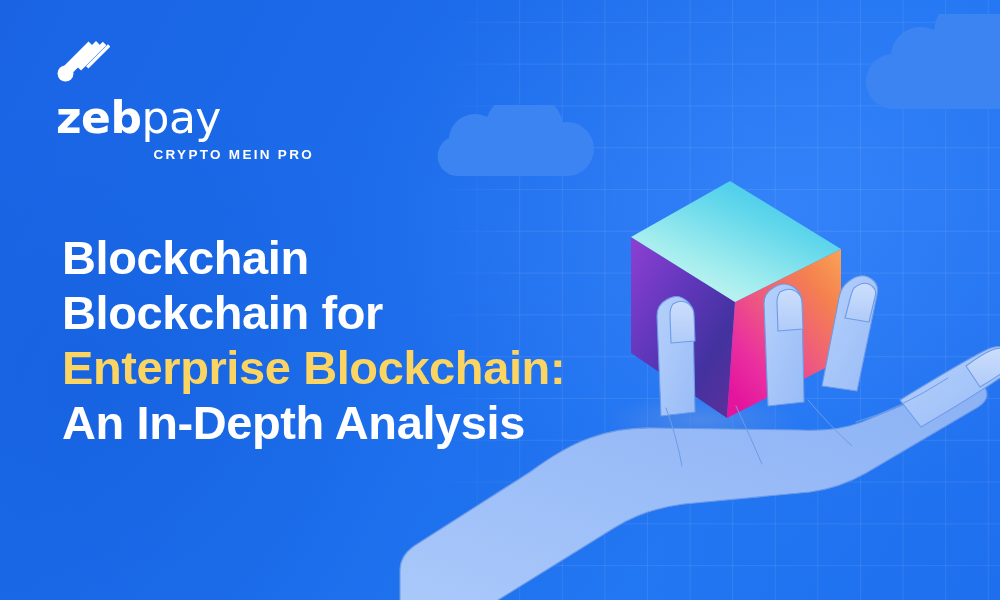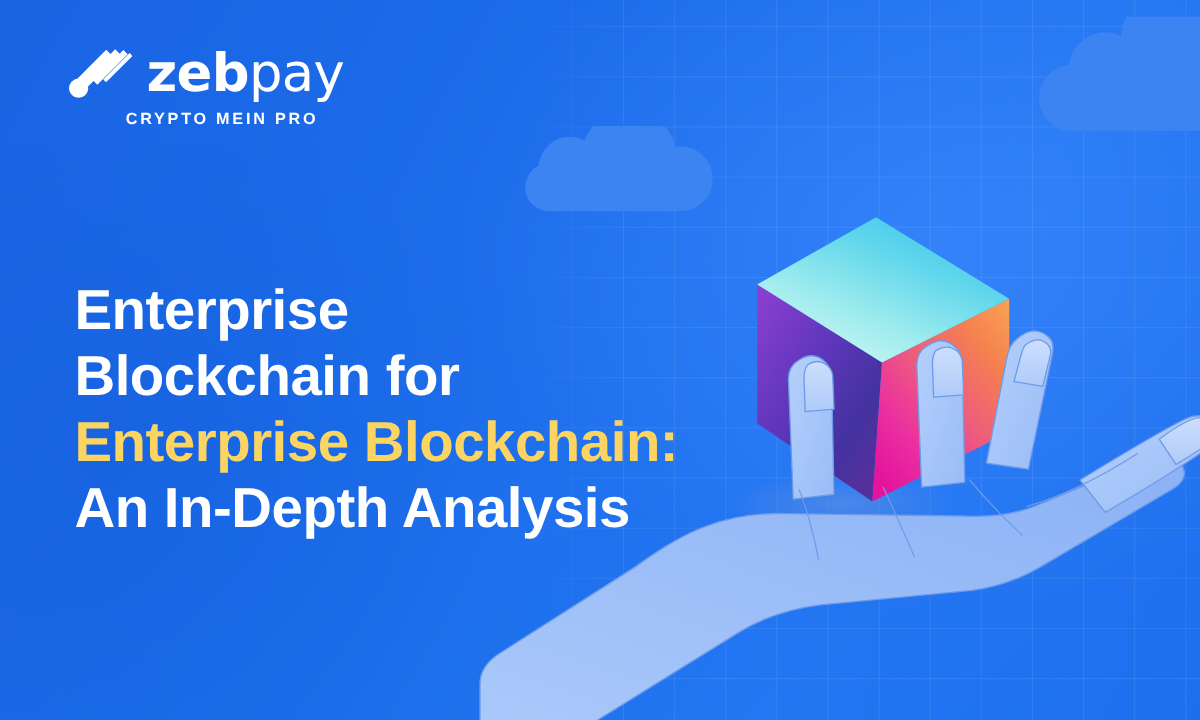--- a/index.html
+++ b/index.html
@@ -60,40 +60,41 @@
 
   
   .logo {
     position: absolute;
     left: 56px;
     top: 36px;
     width: 260px;
   }
   .logo-row {
     display: flex;
-    align-items: flex-end;
+    align-items: flex-start;
     gap: 12px;
+    flex-direction: column;
   }
   .logo-mark { width: 54px; height: 48px; flex: 0 0 auto; }
   .logo-word {
     color: #ffffff;
     font-size: 44px;
     line-height: 1;
     letter-spacing: -0.5px;
     font-weight: 400;
     white-space: nowrap;
     font-family: "DejaVu Sans", sans-serif;
   }
   .logo-word .bold { font-weight: 700; }
   .logo-tag {
     color: #ffffff;
     font-size: 13.5px;
     letter-spacing: 2.3px;
     font-weight: 700;
-    text-align: center;
+    text-align: right;
     margin-top: 7px;
     margin-right: 2px;
     white-space: nowrap;
   }
 
   
   .headline {
     position: absolute;
     left: 62px;
     top: 199px;
@@ -150,21 +151,21 @@
             <path d="M30.0 30.2 L52.0 8.2 L54.4 10.6 L32.4 32.6 Z"></path>
           </g>
         </svg>
       </span>
       <span class="logo-word"><span class="bold">zeb</span><span>pay</span></span>
     </div>
     <div class="logo-tag">CRYPTO MEIN PRO</div>
   </div>
 
   <h1 class="headline">
-    <span class="ln">Enterprise</span>
+    <span class="ln">Blockchain</span>
     <span class="ln">Blockchain for</span>
     <span class="ln accent">Enterprise Blockchain:</span>
     <span class="ln">An In-Depth Analysis</span>
   </h1>
 
   <div class="artwork">
     <svg width="540" height="510" viewBox="0 0 540 510" aria-hidden="true">
       <defs>
         <linearGradient id="gTop" x1="0.88" y1="0.02" x2="0.16" y2="0.98">
           <stop offset="0%" stop-color="#3BC3F0"></stop>

